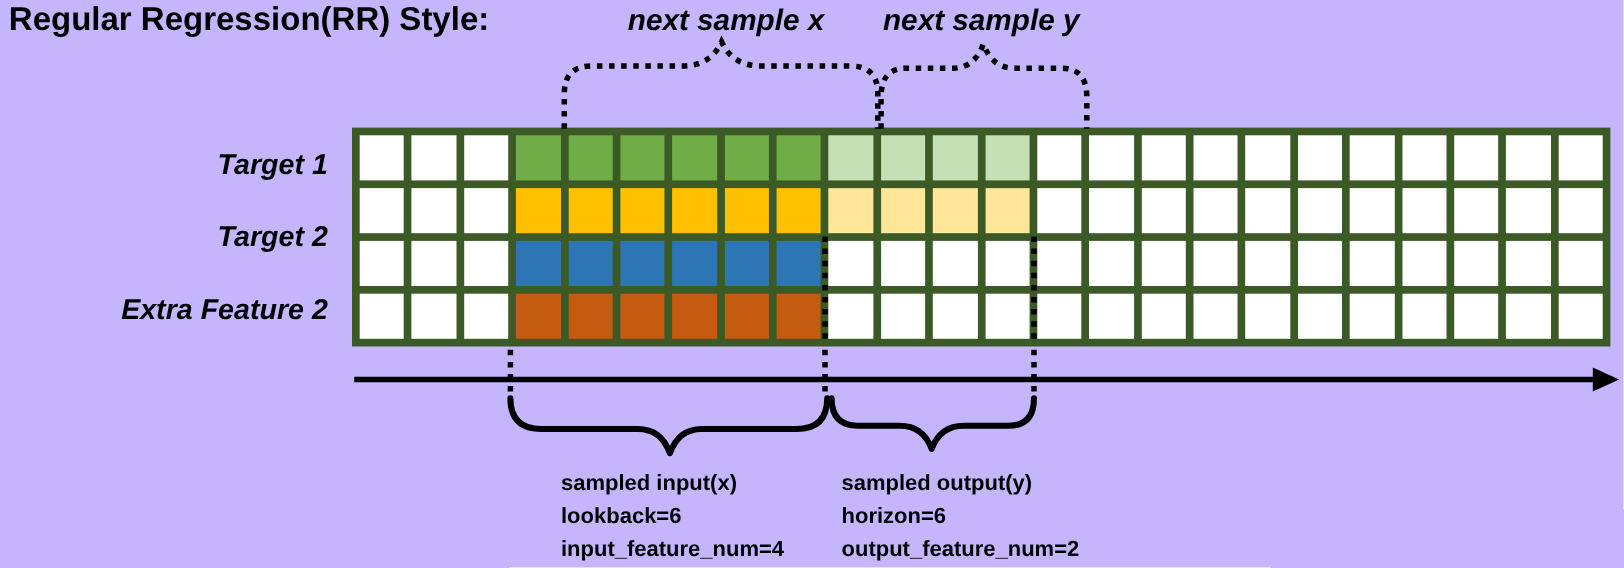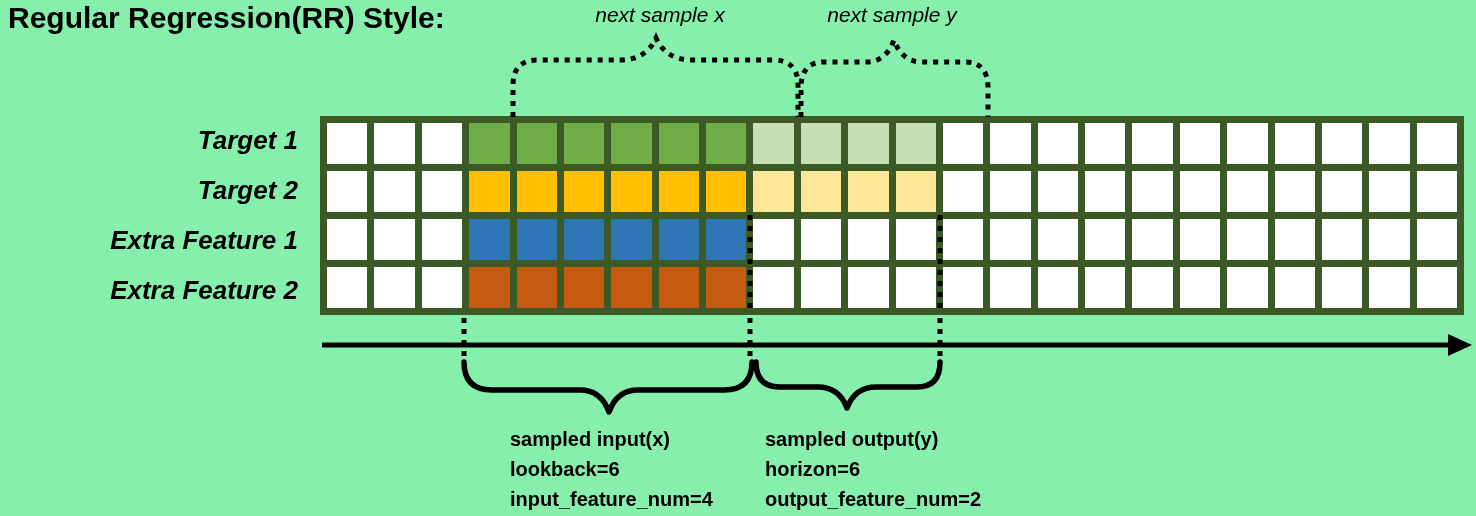--- a/index.html
+++ b/index.html
@@ -1,20 +1,20 @@
 <!DOCTYPE html>
 <html><head>
 <meta charset="utf-8">
 <style>
   html,body{margin:0;padding:0;background:#ffffff;}
-  .canvas{position:relative;width:1476px;height:516px;background:#86efac;overflow:hidden;
+  .canvas{position:relative;width:1476px;height:516px;background:#c4b5fd;overflow:hidden;
           font-family:"Liberation Sans",sans-serif;color:#000;}
   .title{position:absolute;left:8px;top:1px;font-size:30px;font-weight:700;letter-spacing:0px;}
   .brace-label{position:absolute;top:3px;width:260px;text-align:center;
-               font-size:21px;font-weight:400;font-style:italic;}
+               font-size:27px;font-weight:700;font-style:italic;}
   #lblNextX{left:530px;}
   #lblNextY{left:762px;}
   .row-labels{position:absolute;left:0;top:116px;width:308px;height:199px;
               display:flex;flex-direction:column;}
   .row-labels .row-label{flex:1;display:flex;align-items:center;justify-content:flex-end;
               padding-right:10px;font-size:26px;font-weight:700;white-space:nowrap;font-style:italic;}
   .grid{position:absolute;left:320px;top:116px;width:1144px;height:199px;box-sizing:border-box;
         display:grid;grid-template-columns:repeat(24,1fr);grid-template-rows:repeat(4,1fr);
         gap:7px;padding:7px;}
   .cell{background:#ffffff;}
@@ -31,21 +31,20 @@
 <div class="canvas">
 
   <div class="title">Regular Regression(RR) Style:</div>
 
   <div class="brace-label" id="lblNextX">next sample x</div>
   <div class="brace-label" id="lblNextY">next sample y</div>
 
   <div class="row-labels" id="rowLabels">
       <div class="row-label">Target 1</div>
       <div class="row-label">Target 2</div>
-      <div class="row-label">Extra Feature 1</div>
       <div class="row-label">Extra Feature 2</div>
     </div>
 
   <div class="grid" id="sampleGrid" style="background: rgb(60, 90, 38);">
       <div class="cell"></div>
       <div class="cell"></div>
       <div class="cell"></div>
       <div class="cell" style="background: rgb(112, 173, 71);"></div>
       <div class="cell" style="background: rgb(112, 173, 71);"></div>
       <div class="cell" style="background: rgb(112, 173, 71);"></div>

